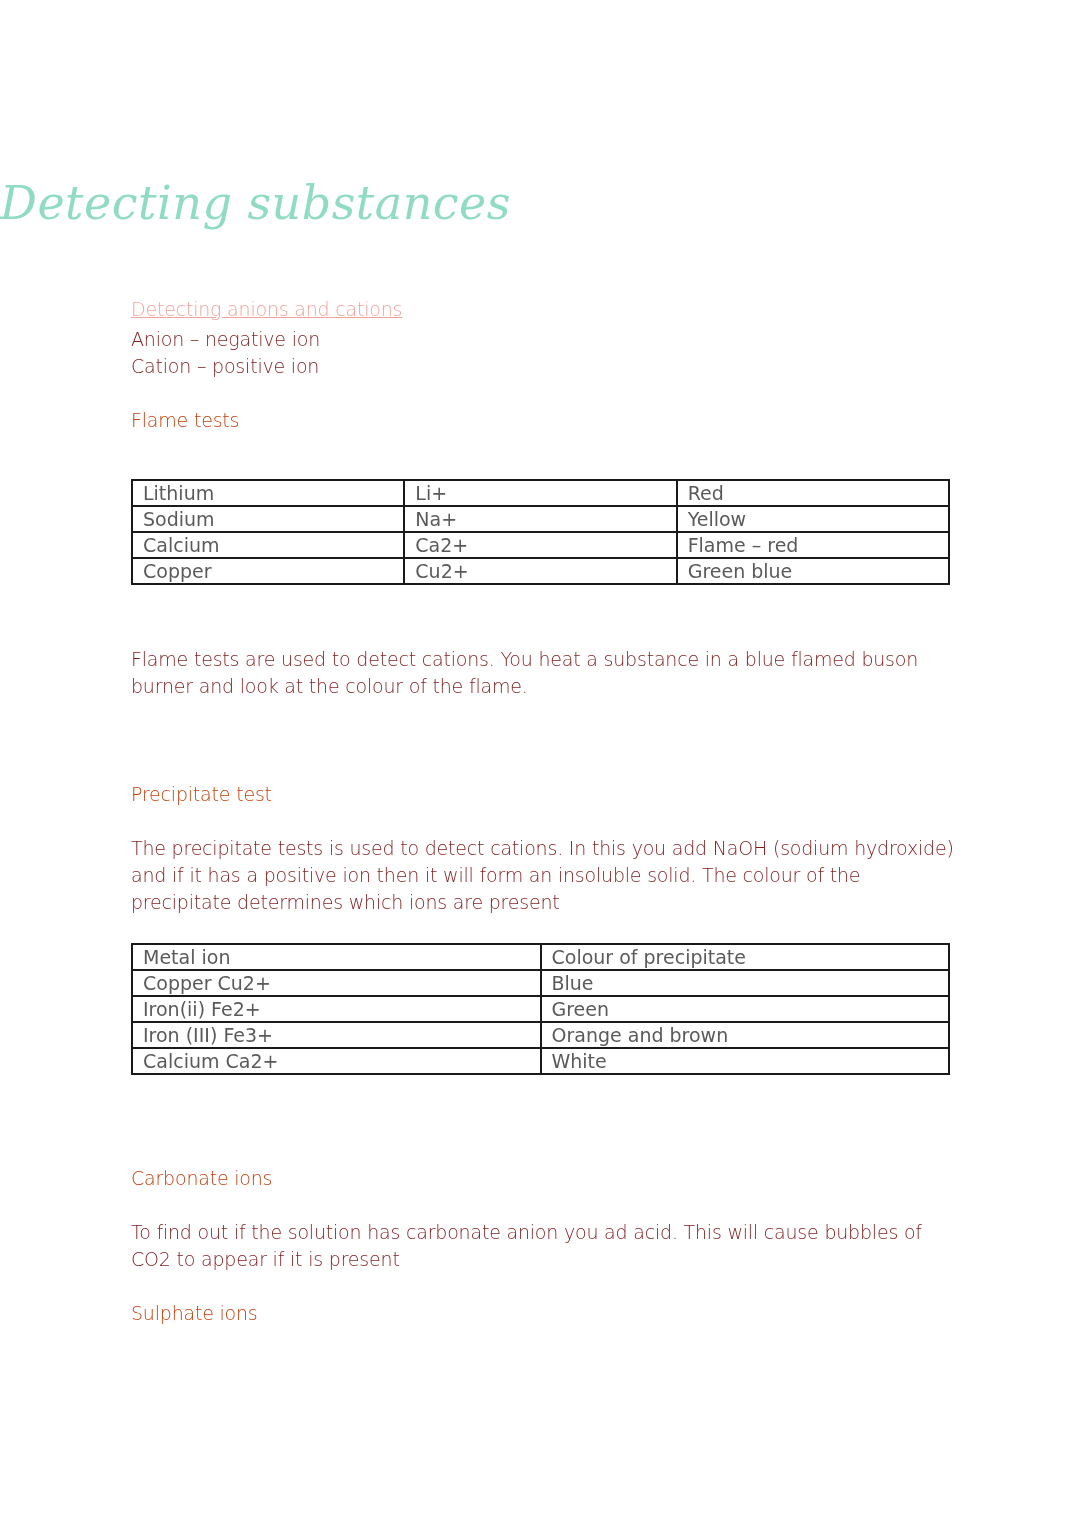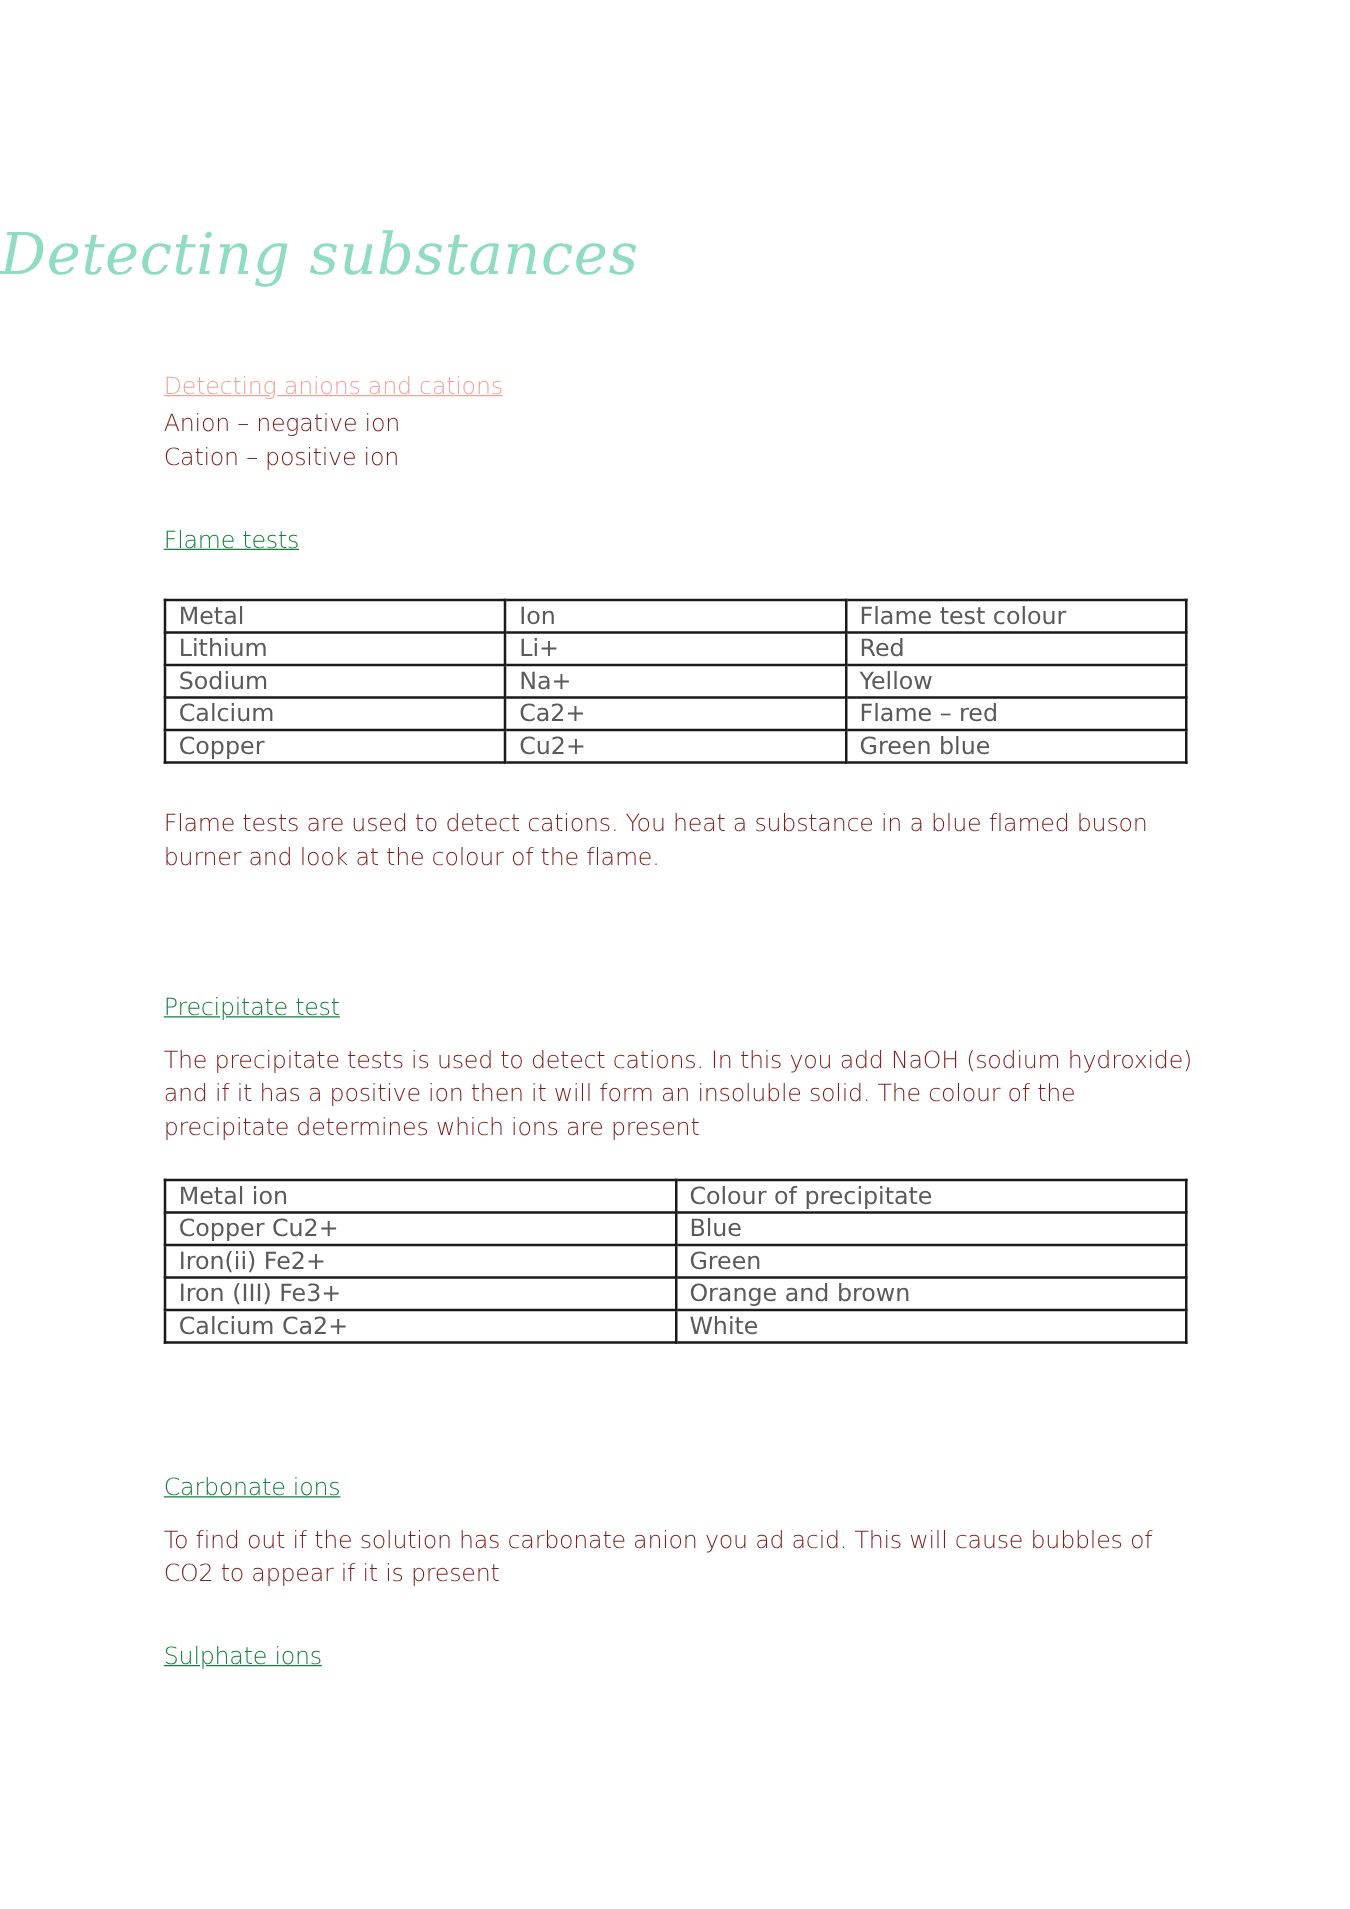--- a/index.html
+++ b/index.html
@@ -4,46 +4,41 @@
   <style>
     html, body { margin: 0; padding: 0; background: #ffffff; }
     body { width: 1080px; height: 1527px; position: relative; overflow: hidden;
            font-family: "DejaVu Sans", sans-serif; color: #555555; }
     .title { position: absolute; top: 176px; left: 0; width: 1080px; text-align: left;
              font-family: "DejaVu Serif", serif; font-style: italic; font-size: 46px;
              color: #8fdcc3; letter-spacing: 0.5px; }
     .txt { position: absolute; left: 131px; font-size: 19px; line-height: 27px; color: #7f1d1d;
            font-family: "DejaVu Sans", sans-serif; font-weight: 300; letter-spacing: -0.2px; }
     .h-pink { color: #f0a39a; text-decoration: underline; }
-    .h-under { text-decoration: underline; color: #15803d; margin-top: 12px; }
+    .h-under { color: #c2410c; }
     .para { width: 830px; }
     table { position: absolute; left: 131px; width: 819px; border-collapse: collapse; }
     td { border: 2px solid #1a1a1a; height: 24px; padding: 0 10px; font-size: 19px; line-height: 24px;
          color: #5a5a5a; font-family: "DejaVu Sans", sans-serif; }
     #flame-table td { width: 33.33%; }
     #precip-table td { width: 50%; }
   </style>
 </head>
 <body>
 
 <div class="title">Detecting substances</div>
 
 <div class="txt h-pink" style="top:296px;">Detecting anions and cations</div>
 <div class="txt" style="top:326px;">Anion – negative ion</div>
 <div class="txt" style="top:353px;">Cation – positive ion</div>
 
 <div class="txt h-under" style="top:407px;">Flame tests</div>
 
 <table id="flame-table" style="top:479px;">
   <tbody>
-      <tr>
-    <td>Metal</td>
-    <td>Ion</td>
-    <td>Flame test colour</td>
-  </tr>
   <tr>
     <td>Lithium</td>
     <td>Li+</td>
     <td>Red</td>
   </tr>
   <tr>
     <td>Sodium</td>
     <td>Na+</td>
     <td>Yellow</td>
   </tr>

